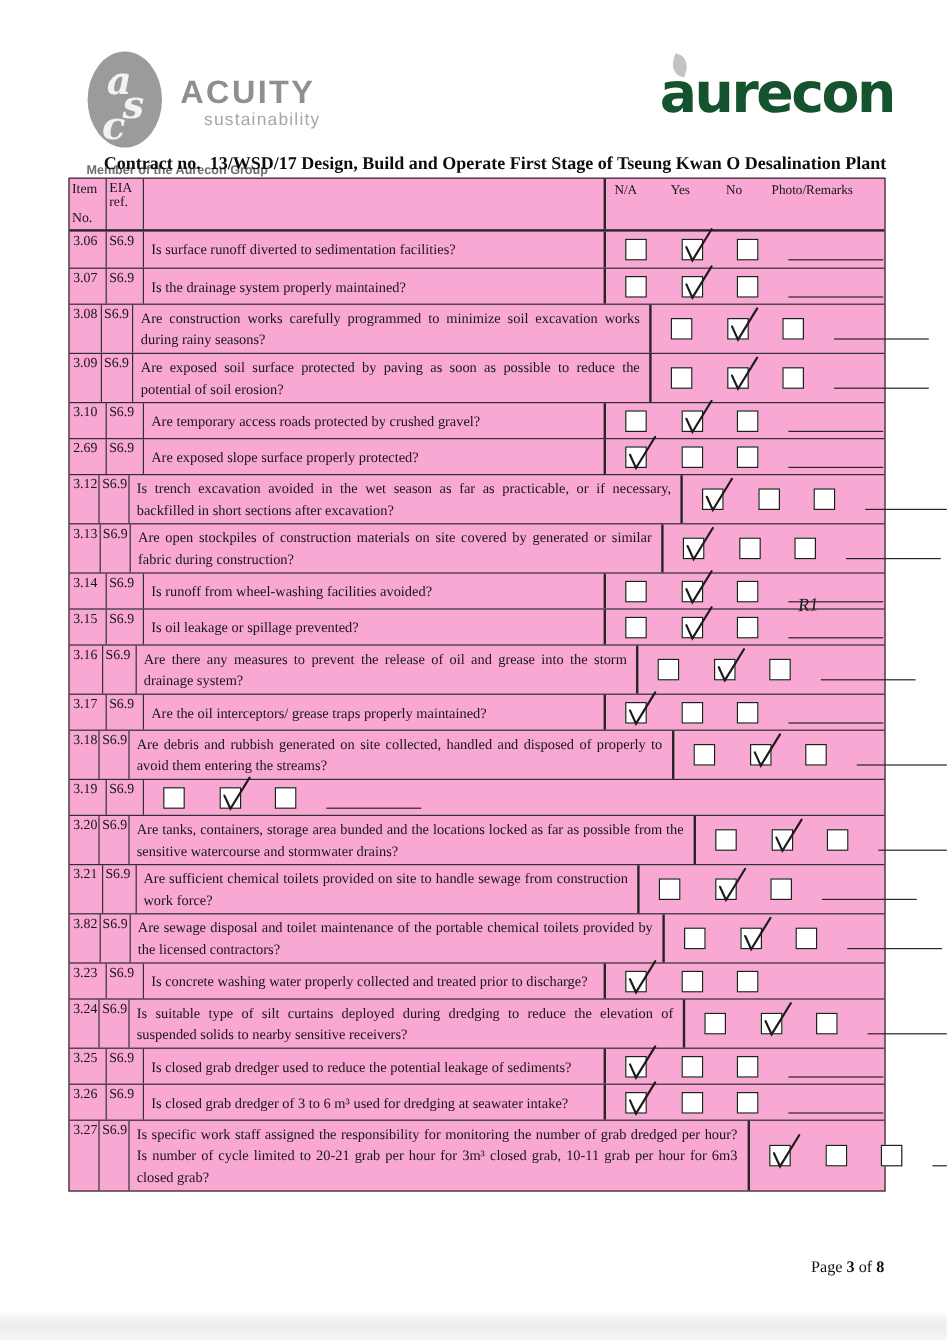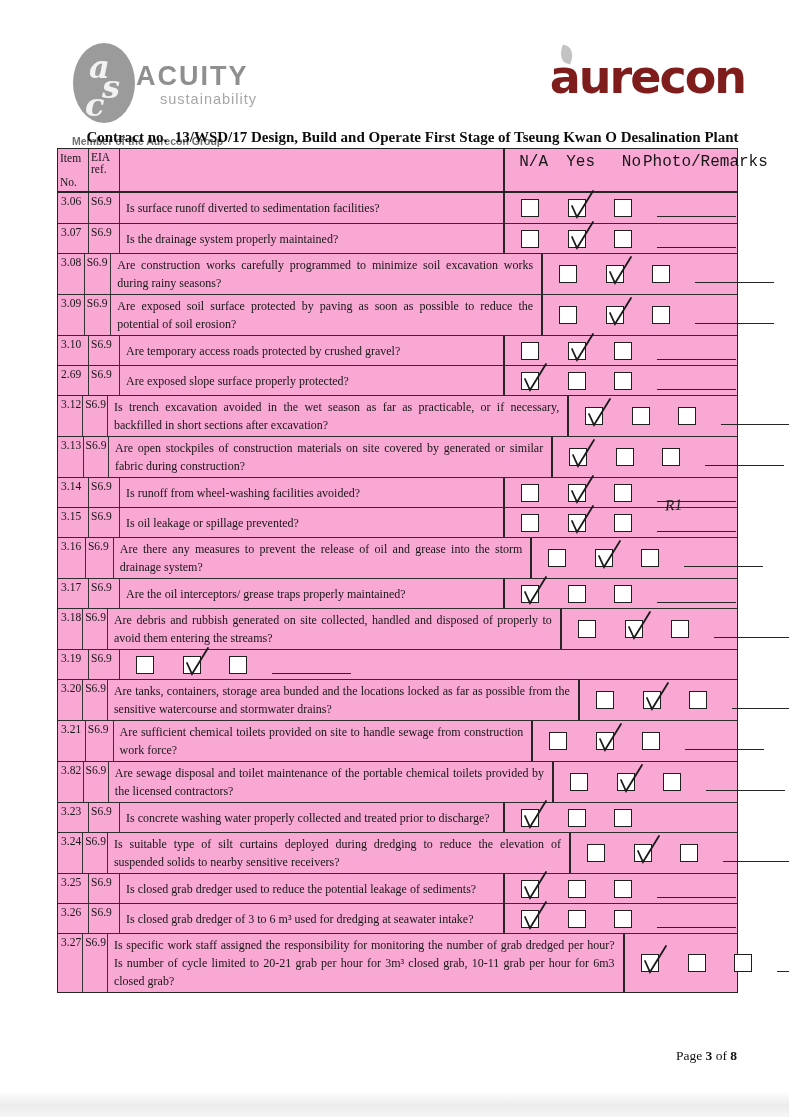--- a/index.html
+++ b/index.html
@@ -2,46 +2,46 @@
 <html><head>
 <meta charset="utf-8">
 <style>
   * { box-sizing: border-box; margin: 0; padding: 0; }
   body { background:#ffffff; font-family:"Liberation Serif", serif; }
   .page { position:relative; width:789px; height:1117px; background:#ffffff; overflow:hidden; color:#161616; }
 
   
   .logo-acuity { position:absolute; left:72px; top:42px; width:230px; }
   .acuity-row { display:flex; align-items:center; }
-  .acuity-text { margin-left:0; font-family:"Liberation Sans", sans-serif; }
+  .acuity-text { margin-left:10px; font-family:"Liberation Sans", sans-serif;text-align:center; }
   .acuity-name { font-size:27px; font-weight:bold; color:#8f8f8f; letter-spacing:2px; line-height:27px; }
   .acuity-sub { font-size:14.5px; color:#a6a6a6; letter-spacing:1px; margin-top:1px; padding-left:24px; }
   .acuity-member { font-family:"Liberation Sans", sans-serif; font-size:10.5px; font-weight:bold; color:#6e6e6e; margin-top:7px; text-align:left; width:210px; }
 
   .logo-aurecon { position:absolute; right:44px; top:52px; font-family:"DejaVu Sans", sans-serif; }
-  .aurecon-word { font-size:46px; font-weight:bold; color:#7f1d1d; letter-spacing:-2px; line-height:50px; position:relative; }
+  .aurecon-word { font-size:46px; font-weight:bold; color:#14532d; letter-spacing:-2px; line-height:50px; position:relative; }
   .aurecon-leaf { position:absolute; left:10px; top:-6px; width:13px; height:17px; background:#c3c3c3; border-radius:0 75% 0 75%; transform:rotate(18deg); }
 
   
   .doc-title { position:absolute; left:0; top:129px; width:100%; text-align:center; font-size:15px; font-weight:bold; color:#0d0d0d; white-space:pre-wrap;margin-left:18px; }
 
   
   .audit-table { position:absolute; left:57px; top:148px; width:681px; border:1.7px solid #262626; background:#f9a8d4; }
   .thead { display:flex; height:44px; border-bottom:2.4px solid #262626; }
   .trow { display:flex; min-height:30px; border-top:1.6px solid #2e2e2e; }
   .trow:first-child { border-top:none; }
   .c-item { width:31px; border-right:1.2px solid #333; font-size:11.5px; padding:2px 1px 2px 3px; }
   .c-eia  { width:31px; border-right:1.2px solid #333; font-size:11.5px; padding:2px 1px 2px 2px; }
   .c-q    { flex:1 1 auto; border-right:2px solid #262626; display:flex; align-items:center; padding:2px 8px 2px 6px;font-family:Liberation Serif, serif; }
   .qtext  { width:100%; font-size:12px; line-height:18px; text-align:justify; }
   .c-checks { width:232px; position:relative; }
 
   .thead .c-item { display:flex; flex-direction:column; justify-content:space-between; padding:3px 1px 3px 2px; }
   .thead .c-q { border-right:2px solid #262626; }
-  .hl { position:absolute; top:4px; font-size:16px; text-align:right;font-family:Liberation Mono, monospace; }
+  .hl { position:absolute; top:4px; font-size:11px; text-align:left; }
   .hl-na    { left:7px;   width:36px; }
   .hl-yes   { left:54px;  width:36px; }
   .hl-no    { left:100px; width:36px; }
   .hl-photo { left:138px; width:92px; }
 
   .box { position:absolute; top:50%; margin-top:-9px; width:18px; height:18px; border:1.7px solid #1f1f1f; background:#fff; cursor:pointer; }
   .b-na  { left:16px; }
   .b-yes { left:63px; }
   .b-no  { left:109px; }
   .tick { position:absolute; left:-3px; top:-12px; width:30px; height:32px; display:none; pointer-events:none; }

